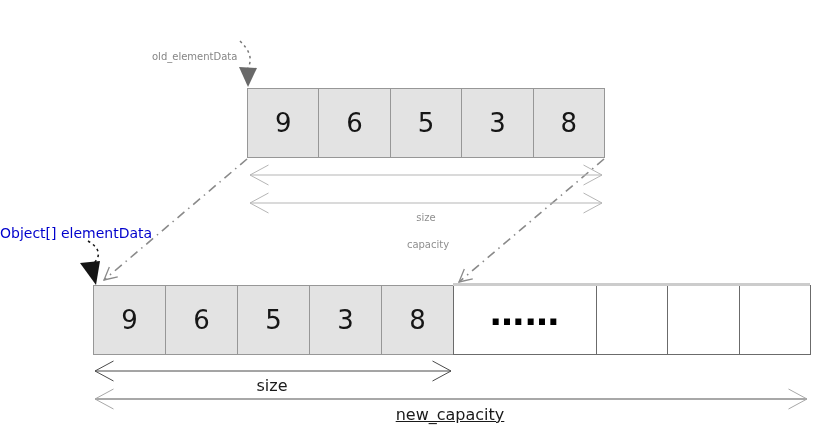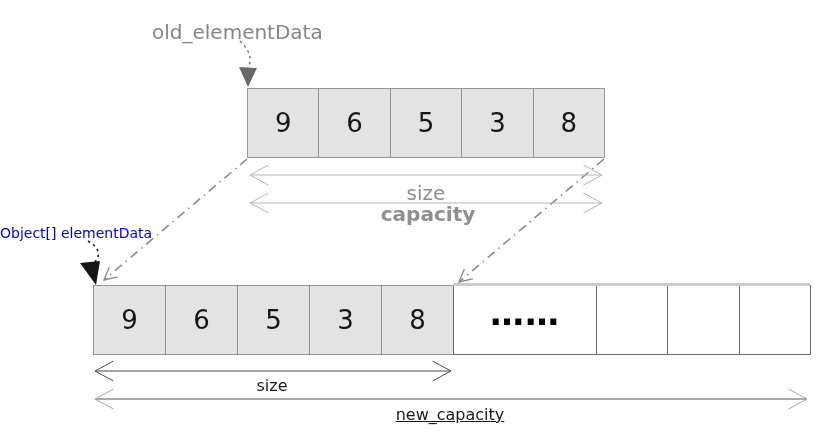--- a/index.html
+++ b/index.html
@@ -18,21 +18,21 @@
   .old-array .cell { flex:1 1 0; }
   .new-array .cell.gray { width:73px; flex:0 0 auto; }
   .new-array .cell.wide { width:144px; flex:0 0 auto; }
   .new-array .cell.empty { flex:1 1 0; }
   .ellipsis-text {
     font-weight:bold; font-size:34px; letter-spacing:1px; color:#000;
     transform:translateY(-7px); line-height:1;
   }
   .top-edge { position:absolute; background:#cccccc; z-index:3; }
   .lbl { position:absolute; white-space:nowrap; z-index:5; }
-  .lbl.gray { color:#858585; font-size:20px; }
+  .lbl.gray { color:#858585; font-size:10px;margin-top:31px; }
   .lbl.blue { color:#0000cc; font-size:14px; }
   .dim { font-size:16px; transform:translateX(-50%);text-align:right; }
   .dim.gray { color:#8f8f8f; }
   .dim.dark { color:#1a1a1a; }
   svg.arrows { position:absolute; left:0; top:0; z-index:4; pointer-events:none; }
 </style>
 </head>
 <body>
 
 <div class="canvas">
@@ -92,18 +92,18 @@
     <line x1="95" y1="371" x2="451" y2="371" stroke-width="1" marker-start="url(#chev-dark)" marker-end="url(#chev-dark)" stroke="#4a4a4a"></line>
     <line x1="95" y1="399" x2="807" y2="399" stroke-width="1.8" marker-start="url(#chev-mid)" marker-end="url(#chev-mid)" stroke="#a8a8a8"></line>
   </svg>
 
   <div class="lbl gray" style="left:152px; top:20px;">old_elementData</div>
 
   <div class="lbl blue" style="left:0; top:225px;">Object[] elementData</div>
 
   <div class="lbl dim gray" style="left:426px; top:181px;">size</div>
 
-  <div class="lbl dim gray" style="left:428px; top:202px;font-weight:bold;">capacity</div>
+  <div class="lbl dim gray" style="left:428px; top:208px;">capacity</div>
 
   <div class="lbl dim dark" style="left:272px; top:376px;">size</div>
 
   <div class="lbl dim dark" style="left:450px; top:405px;text-decoration:underline;">new_capacity</div>
 </div>
 
 </body></html>

